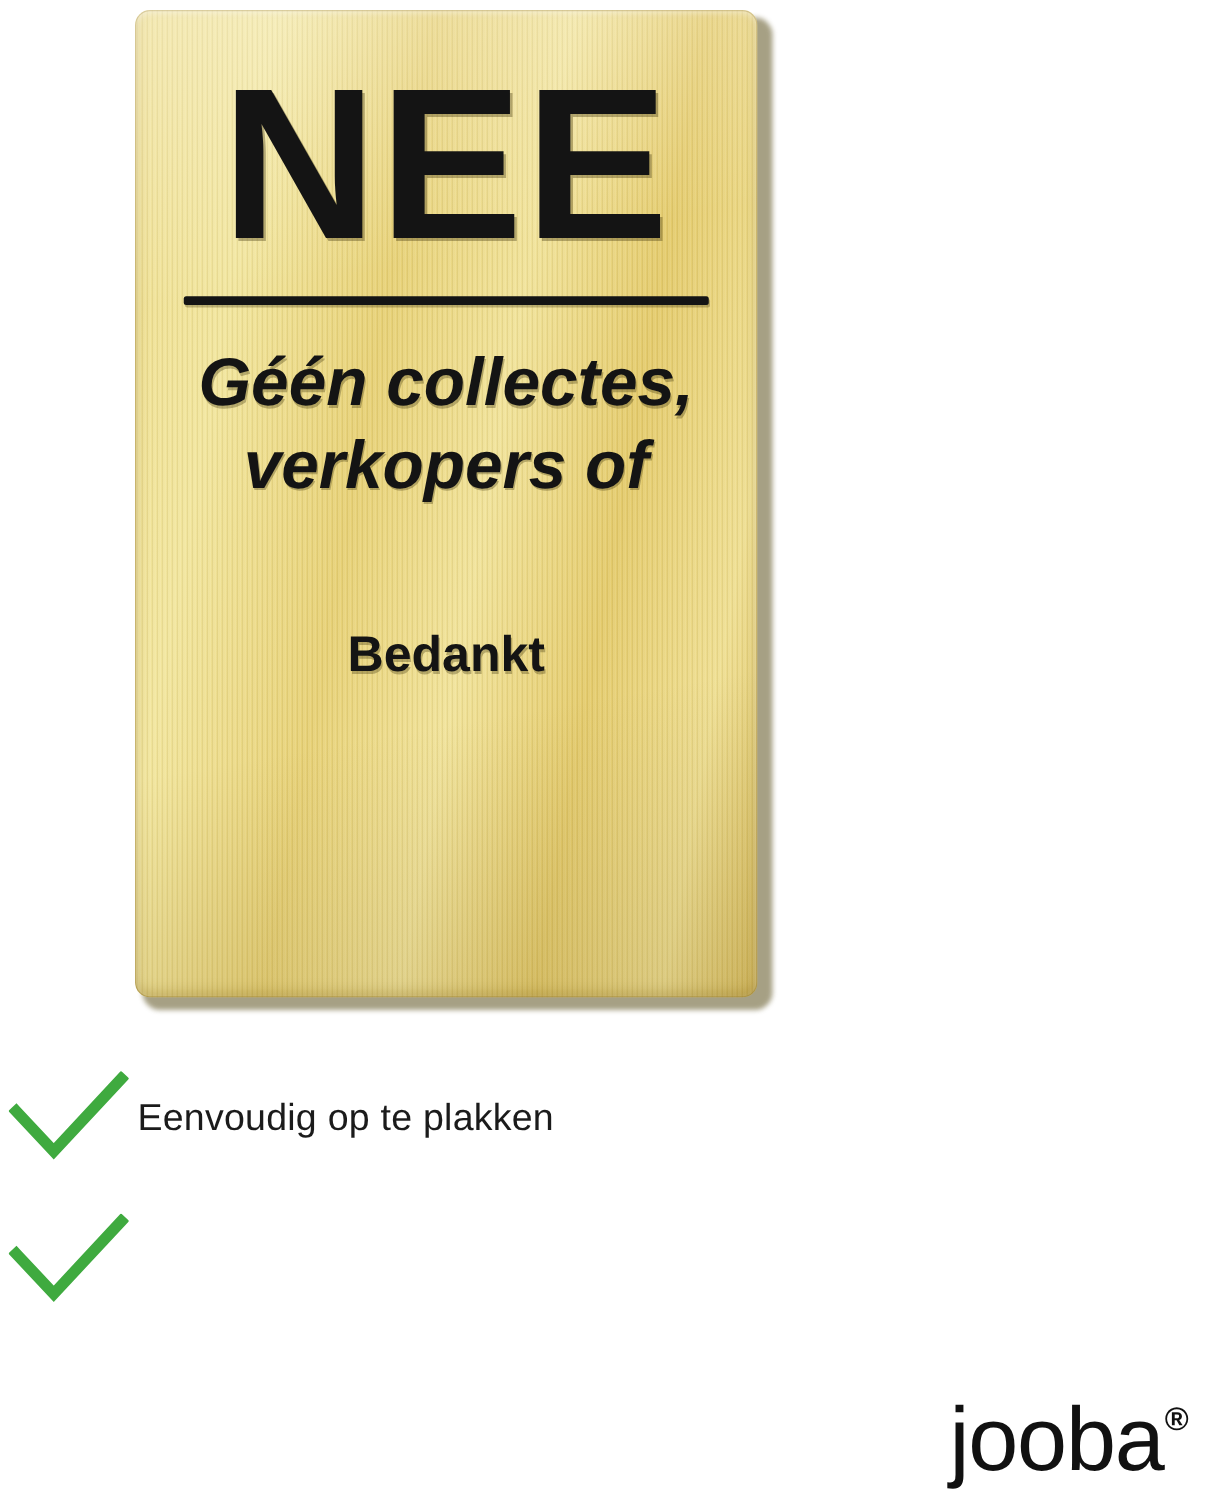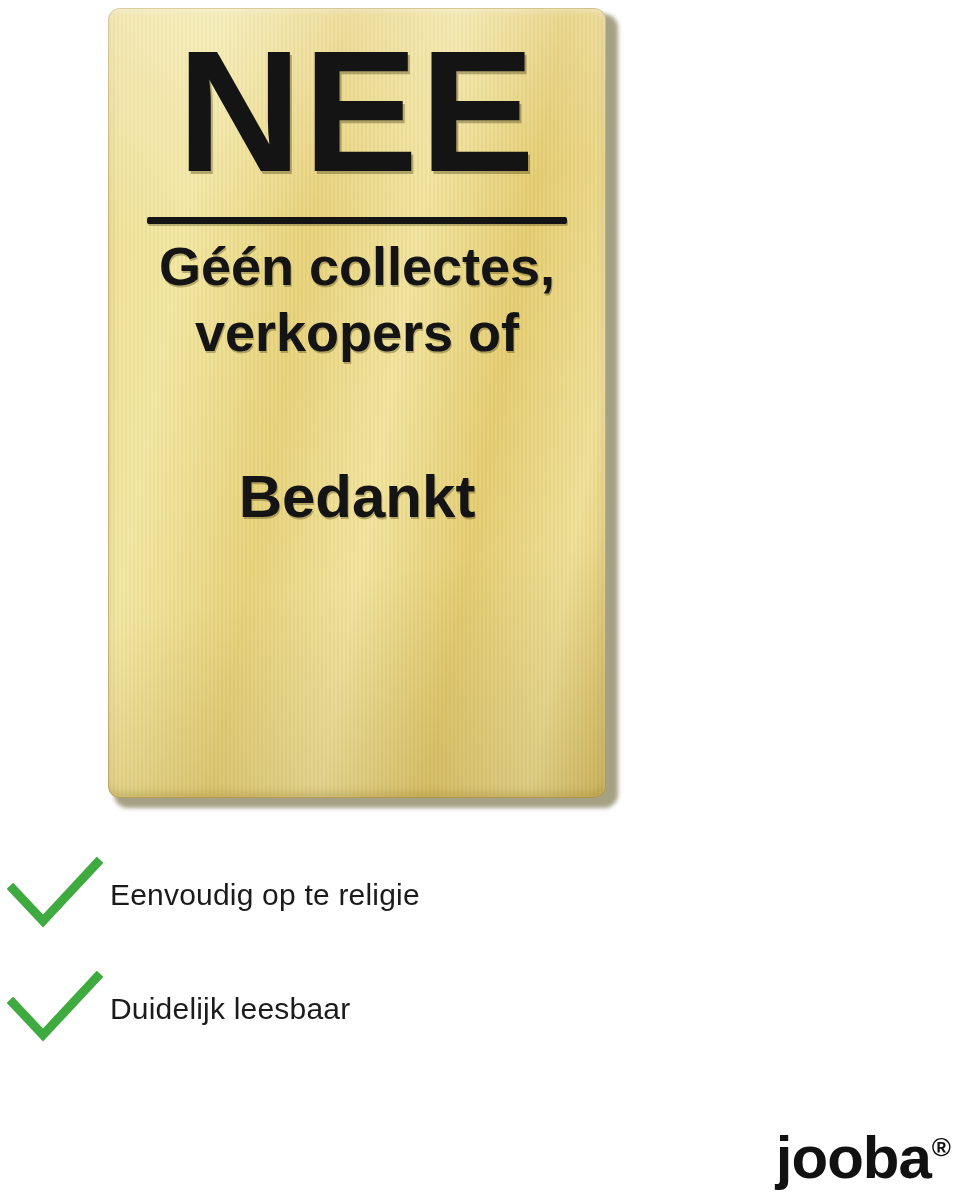--- a/index.html
+++ b/index.html
@@ -60,52 +60,53 @@
     inset: 0;
     background: linear-gradient(170deg, rgba(255,255,255,.30) 0%, rgba(255,255,255,0) 28%, rgba(255,255,255,0) 70%, rgba(120,95,20,.18) 100%);
     pointer-events: none;
   }
   .sign-inner {
     position: absolute;
     inset: 0;
     display: flex;
     flex-direction: column;
     align-items: center;
-    padding-top: 22px;
+    padding-top: 42px;
     z-index: 2;
   }
   .sign-nee {
     font-size: 172px;
     line-height: 0.95;
     font-weight: 700;
     color: #141414;
     letter-spacing: 2px;
     text-shadow: 2px 3px 0 rgba(60,50,10,.35);
   }
   .sign-rule {
     width: 420px;
     height: 7px;
     background: #141414;
     border-radius: 2px;
     margin-top: 24px;
     box-shadow: 1px 2px 0 rgba(60,50,10,.3);
   }
   .sign-body {
-    margin-top: 10px;
+    margin-top: 30px;
     width: 440px;
     text-align: center;
     font-size: 54px;
     line-height: 1.22;
     font-weight: 700;
     color: #141414;
     text-shadow: 1px 2px 0 rgba(60,50,10,.32);
+    font-style: italic;
   }
   .sign-thanks {
     margin-top: 96px;
-    font-size: 60px;
+    font-size: 40px;
     font-weight: 700;
     color: #141414;
     text-shadow: 1px 2px 0 rgba(60,50,10,.32);
   }
 
   
   .features {
     position: absolute;
     left: 0;
     top: 838px;
@@ -132,22 +133,22 @@
 
   
   .brand {
     position: absolute;
     right: 18px;
     bottom: 12px;
     display: flex;
     align-items: flex-start;
   }
   .brand-name {
-    font-size: 60px;
-    font-weight: 700;
+    font-size: 72px;
+    font-weight: 400;
     color: #111111;
     letter-spacing: -1px;
     line-height: 1;
   }
   .brand-reg {
     font-size: 26px;
     font-weight: 700;
     color: #111111;
     margin-top: 4px;
     margin-left: 1px;
@@ -172,30 +173,29 @@
 </div>
 
 <div class="features">
 
   <div class="feature-row">
     <div class="check-icon">
       <svg width="96" height="76" viewBox="0 0 96 76" aria-hidden="true">
         <path d="M6 32 L36 64 L90 6" fill="none" stroke="#3faa3f" stroke-width="9" stroke-linecap="square" stroke-linejoin="miter"></path>
       </svg>
     </div>
-    <div class="feature-label">Eenvoudig op te religie</div>
+    <div class="feature-label">Eenvoudig op te plakken</div>
   </div>
 
   <div class="feature-row">
     <div class="check-icon">
       <svg width="96" height="76" viewBox="0 0 96 76" aria-hidden="true">
         <path d="M6 32 L36 64 L90 6" fill="none" stroke="#3faa3f" stroke-width="9" stroke-linecap="square" stroke-linejoin="miter"></path>
       </svg>
     </div>
-    <div class="feature-label">Duidelijk leesbaar</div>
   </div>
 
 
 </div>
 
 <div class="brand">
   <span class="brand-name">jooba</span>
   <span class="brand-reg">®</span>
 </div>
 

